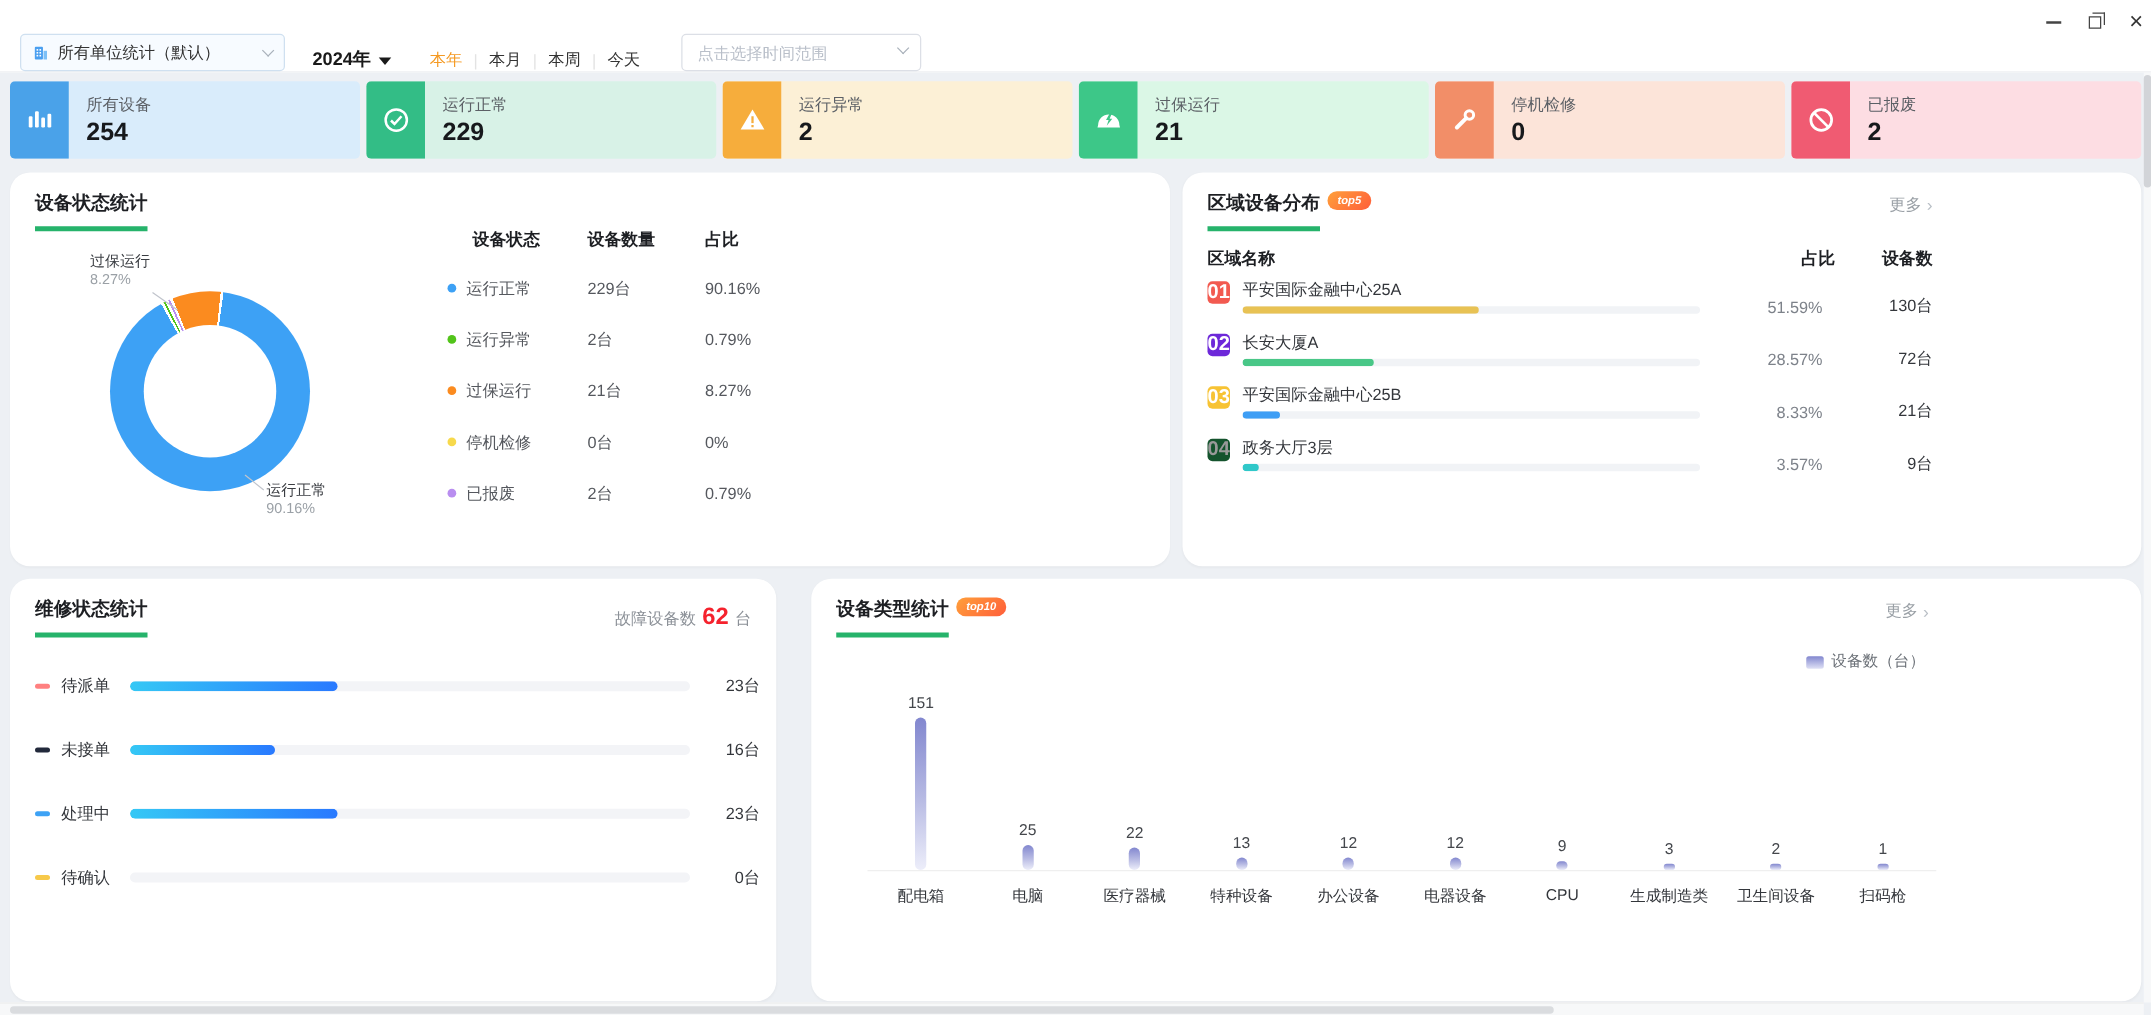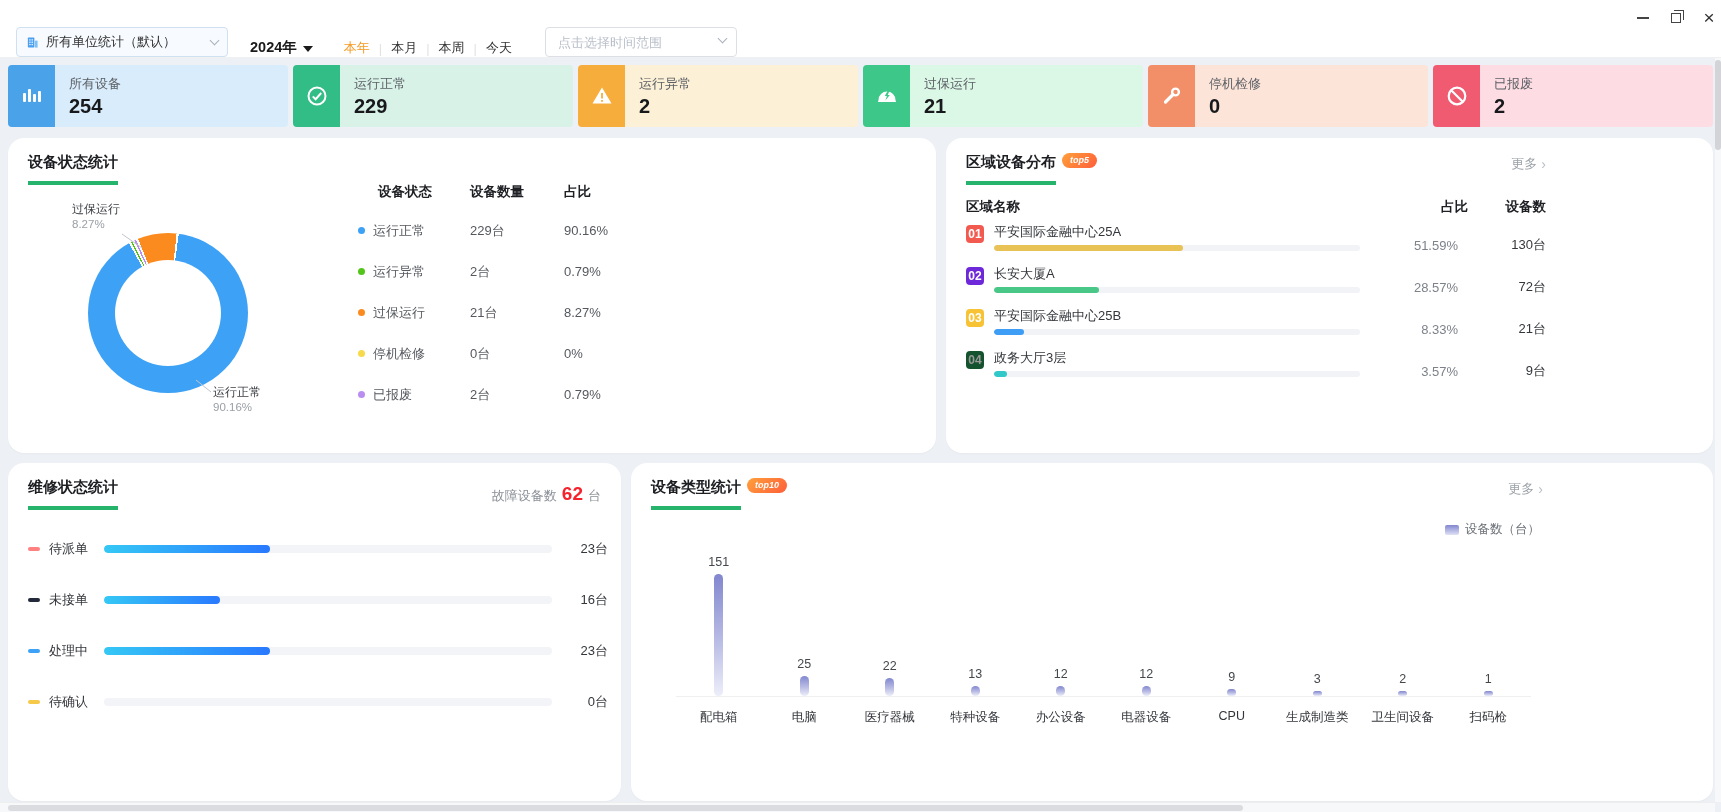--- a/index.html
+++ b/index.html
@@ -40,21 +40,21 @@
   
   .cards-row { display:flex; gap:5px; margin:7px 8px 0; }
   .stat-card { flex:1; height:62px; border-radius:4px; display:flex; align-items:center; overflow:hidden; }
   .stat-icon { width:47px; height:62px; flex:none; display:flex; align-items:center; justify-content:center; }
   .stat-text { margin-left:14px; }
   .stat-label { font-size:13px; color:#5c6066; }
   .stat-value { font-size:20px; font-weight:700; color:#17191c; margin-top:2px; }
 
   
   .row1 { display:flex; gap:10px; margin:11px 8px 0; height:315px; }
-  .row2 { display:flex; gap:10px; margin:10px 8px 0; height:338px; }
+  .row2 { display:flex; gap:28px; margin:10px 8px 0; height:338px; }
   .panel { background:#fff; border-radius:16px; position:relative; box-shadow:0 1px 2px rgba(0,0,0,.03); }
   .panel-status { width:928px; }
   .panel-region { flex:1; }
   .panel-repair { width:613px; }
   .panel-type { flex:1; }
   .panel-header { display:flex; align-items:center; padding:15px 20px 0; }
   .panel-title { font-size:15px; font-weight:700; color:#1d1f23; padding-bottom:9px;
     border-bottom:4px solid #26b36b; }
   .hot-badge { margin-left:6px; background:linear-gradient(135deg,#ffa03a,#ff5e3a); color:#fff;
     font-size:9px; font-weight:700; font-style:italic; padding:2px 8px 3px; border-radius:8px;
@@ -82,21 +82,21 @@
   .c3 { width:84px; }
   .dot { width:7px; height:7px; border-radius:50%; flex:none; }
 
   
   .region-headers { display:flex; padding:13px 167px 0 20px; font-size:13.5px; font-weight:700; color:#1d1f23; }
   .rh-name { flex:1; }
   .rh-pct { width:88px; text-align:right; }
   .rh-count { width:78px; text-align:right; }
   .region-list { margin-top:8px; }
   .region-row { display:flex; gap:10px; align-items:flex-start; height:42px; padding:0 167px 0 20px; }
-  .rank { width:18px; height:18px; border-radius:4px; font-size:12px; font-weight:700;
+  .rank { width:18px; height:18px; border-radius:4px; font-size:16px; font-weight:700;
     display:flex; align-items:center; justify-content:center; margin-top:1px; flex:none; }
   .region-mid { flex:1; }
   .region-name { font-size:13px; color:#33363b; line-height:15px; }
   .region-track { margin-top:6px; height:6px; background:#f1f3f6; border-radius:3px; position:relative; overflow:hidden; }
   .region-fill { position:absolute; left:0; top:0; height:6px; border-radius:3px; }
   .region-pct { width:88px; text-align:right; font-size:13px; color:#7d828a; align-self:center; }
   .region-count { width:78px; text-align:right; font-size:13px; color:#33363b; align-self:center; }
 
   
   .fault-summary { margin-left:auto; color:#8b9097; font-size:13px; display:flex; align-items:baseline; }

